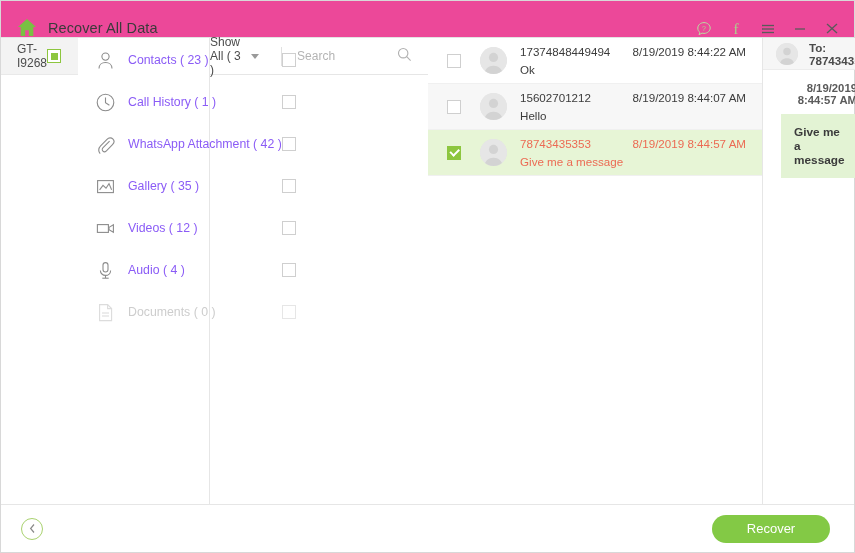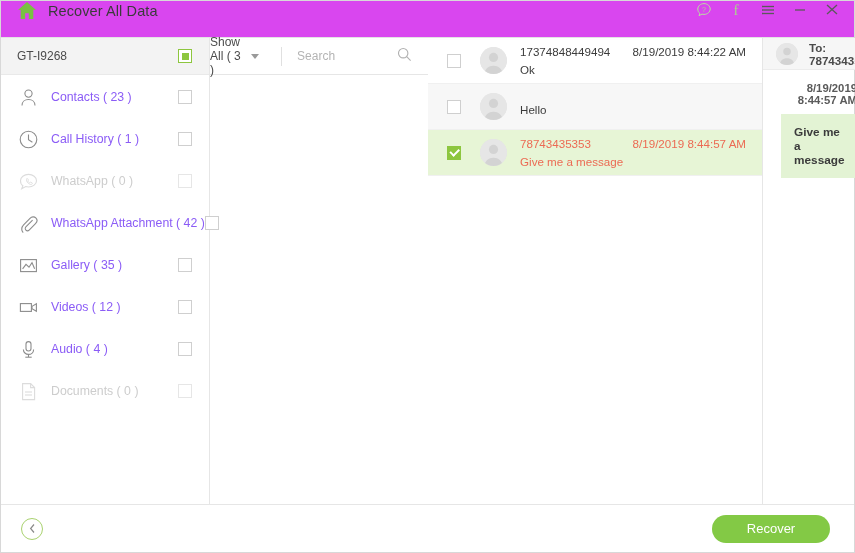--- a/index.html
+++ b/index.html
@@ -13,23 +13,23 @@
     width: 855px; height: 553px;
     position: relative;
     background: #ffffff;
     border: 1px solid #d8d8d8;
     display: flex; flex-direction: column;
   }
 
   
   .titlebar {
     height: 37px; min-height: 37px;
-    background: #d946ef;
+    background: #ec4899;
     border-bottom: 1px solid #e3e3e3;
-    display: flex; align-items: flex-start;
+    display: flex; align-items: flex-end;
     padding: 0 14px 0 16px;
   }
   .title-left { display: flex; align-items: center; gap: 11px; }
   .home-icon { width: 20px; height: 19px; display: block; }
   .app-title {
     font-size: 14.5px; color: #3b3b3b; letter-spacing: .1px;
   }
   .title-right {
     margin-left: auto; display: flex; align-items: center; gap: 15px;
   }
@@ -41,21 +41,21 @@
   .tb-btn svg { display: block; }
 
   
   .body { flex: 1; display: flex; min-height: 0; }
 
   
   .sidebar {
     width: 209px; min-width: 209px;
     background: #ffffff;
     border-right: 1px solid #e6e6e6;
-    display: flex; flex-direction: column;
+    display: flex; flex-direction: row;
   }
   .device-row {
     height: 37px; min-height: 37px;
     background: #f3f3f3;
     border-bottom: 1px solid #e9e9e9;
     display: flex; align-items: center;
     padding: 0 17px 0 16px;
   }
   .device-name { font-size: 12px; color: #4b4b4b; }
   .device-row .cbox { margin-left: auto; }
@@ -292,30 +292,20 @@
           </div>
           <div class="nav-item">
             <span class="nav-ico">
               <svg width="21" height="21" viewBox="0 0 21 21">
                 <circle cx="10.5" cy="10.5" r="8.3" fill="none" stroke="#8c8c8c" stroke-width="1.1"></circle>
                 <polyline points="10.5,5.4 10.5,10.8 14.4,13.2" fill="none" stroke="#8c8c8c" stroke-width="1.1"></polyline>
               </svg>
             </span>
             <span class="nav-label">Call History ( 1 )</span>
             <span class="cbox "></span>
-          </div>
-          <div class="nav-item disabled">
-            <span class="nav-ico">
-              <svg width="21" height="21" viewBox="0 0 21 21">
-                <path d="M10.5 3.4c4.4 0 8 2.8 8 6.3 0 3.5-3.6 6.3-8 6.3-1 0-2-.1-2.8-.4l-4 2.1 1.2-3C3 13.6 2.5 12 2.5 9.7c0-3.5 3.6-6.3 8-6.3z" fill="none" stroke="#dcdcdc" stroke-width="1.1"></path>
-                <path d="M8.4 8c.3-.5.6-.5.9-.5.2 0 .4.1.6.4l.5 1c.1.2 0 .4-.1.5l-.4.5c-.1.1-.1.3 0 .4.4.6 1 1.1 1.6 1.4.2.1.3.1.4 0l.5-.4c.1-.1.3-.2.5-.1l1 .5c.3.1.4.3.4.5 0 .3 0 .7-.5 1-.4.3-.9.4-1.5.2-1.6-.5-3.1-2-3.7-3.5-.2-.6-.1-1.2.2-1.6z" fill="none" stroke="#dcdcdc" stroke-width=".9"></path>
-              </svg>
-            </span>
-            <span class="nav-label">WhatsApp ( 0 )</span>
-            <span class="cbox faded"></span>
           </div>
           <div class="nav-item">
             <span class="nav-ico">
               <svg width="21" height="21" viewBox="0 0 21 21">
                 <path d="M14.6 7.1 8.1 13.6c-1.1 1.1-1.1 2.6-.2 3.5.9.9 2.4.8 3.5-.3l6.1-6.1c1.8-1.8 1.8-4.3.3-5.8-1.5-1.5-4-1.4-5.8.4L5.6 11.8c-2.4 2.4-2.4 5.9-.4 7.9" fill="none" stroke="#8c8c8c" stroke-width="1.1"></path>
               </svg>
             </span>
             <span class="nav-label">WhatsApp Attachment ( 42 )</span>
             <span class="cbox "></span>
           </div>
@@ -407,20 +397,24 @@
             <div class="msgrow alt">
               <span class="cbox"></span>
               <span class="avatar">
                 <svg width="27" height="27" viewBox="0 0 27 27">
                   <circle cx="13.5" cy="13.5" r="13.5" fill="#e6e6e6"></circle>
                   <circle cx="13.5" cy="10.4" r="4.6" fill="#d3d3d3"></circle>
                   <path d="M4.6 27c0-5 4-8.2 8.9-8.2s8.9 3.2 8.9 8.2z" fill="#d3d3d3"></path>
                 </svg>
               </span>
               <div class="msgtext">
+                <div class="msg-line1">
+                  <span class="msg-num">15602701212</span>
+                  <span class="msg-time">8/19/2019 8:44:07 AM</span>
+                </div>
                 <div class="msg-prev">Hello</div>
               </div>
             </div>
             <div class="msgrow selected">
               <span class="cbox checked"></span>
               <span class="avatar">
                 <svg width="27" height="27" viewBox="0 0 27 27">
                   <circle cx="13.5" cy="13.5" r="13.5" fill="#e6e6e6"></circle>
                   <circle cx="13.5" cy="10.4" r="4.6" fill="#d3d3d3"></circle>
                   <path d="M4.6 27c0-5 4-8.2 8.9-8.2s8.9 3.2 8.9 8.2z" fill="#d3d3d3"></path>

